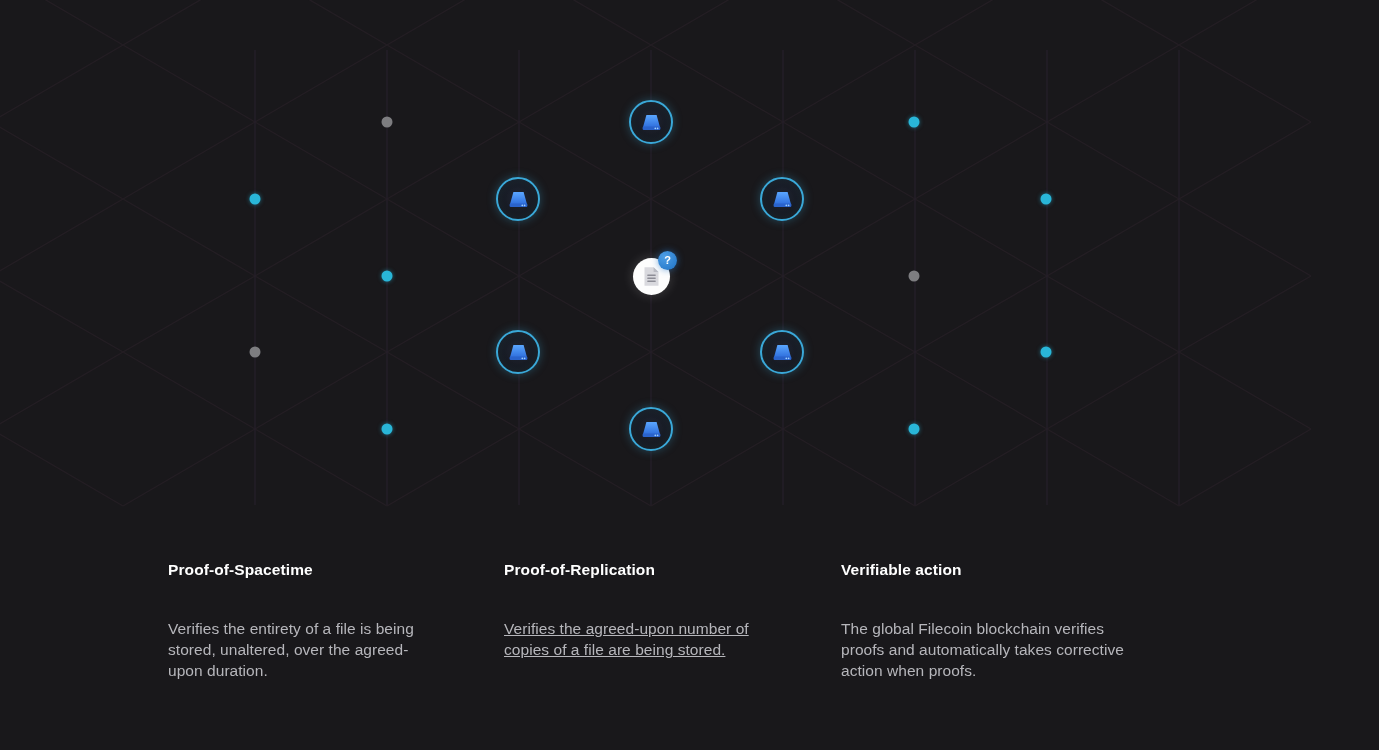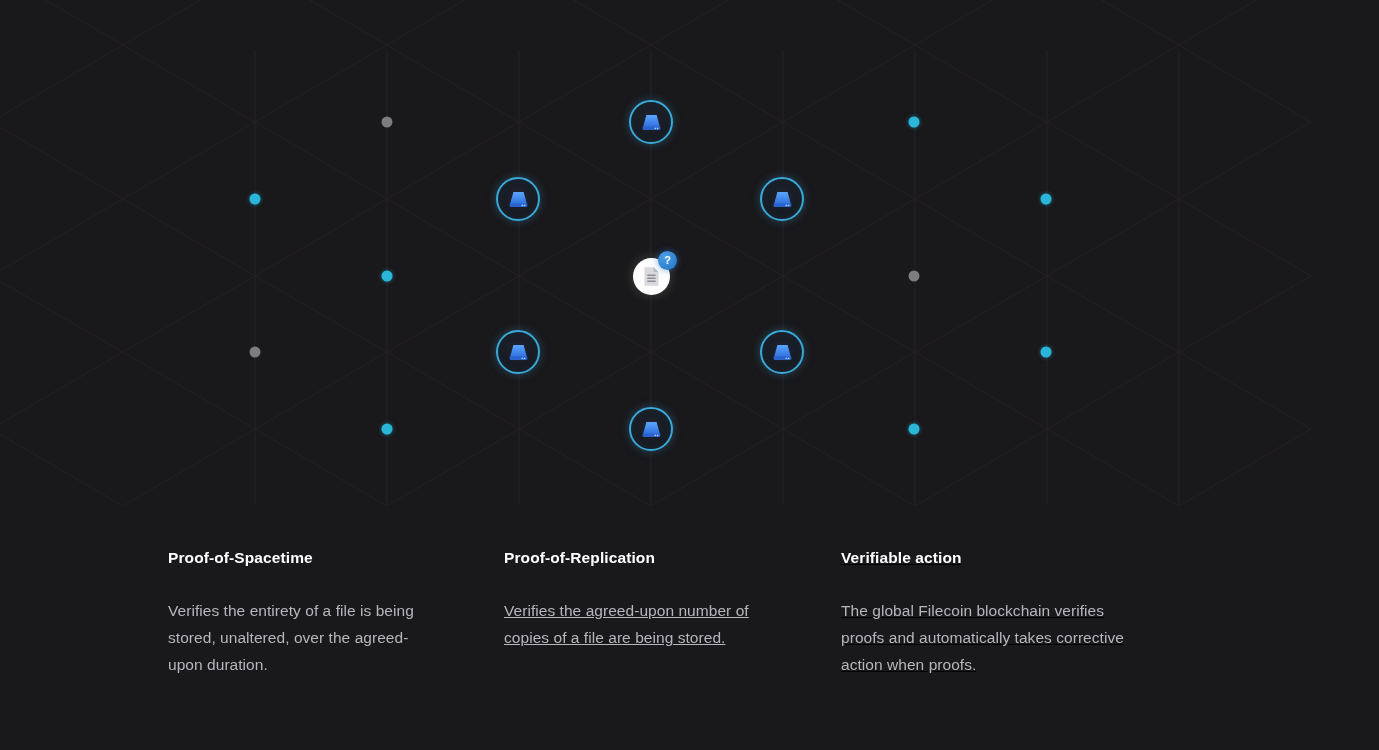--- a/index.html
+++ b/index.html
@@ -35,29 +35,29 @@
               display:flex;align-items:center;justify-content:center;
               box-shadow:0 0 12px rgba(255,255,255,.18);}
   .badge{position:absolute;right:-6px;top:-5px;
          width:19px;height:19px;border-radius:50%;
          background:radial-gradient(circle at 35% 30%,#4d9ee6 0%,#1f72c4 100%);
          color:#fff;font-size:11px;line-height:19px;text-align:center;
          font-weight:700;font-family:"Liberation Sans",sans-serif;
          box-shadow:0 0 7px rgba(40,120,200,.6);}
 
   
-  .cols{position:absolute;left:0;top:548px;width:1103px;height:190px;}
+  .cols{position:absolute;left:0;top:560px;width:1103px;height:190px;}
   .col{position:absolute;top:0;width:300px;}
   .col-0{left:168px;}
   .col-1{left:504px;}
-  .col-2{left:841px;text-decoration:underline;}
+  .col-2{left:841px;}
   .col h3{margin:0;font-size:15.5px;font-weight:700;color:#ffffff;
           letter-spacing:.1px;line-height:20px;}
-  .col p{margin:29px 0 0 0;font-size:15.5px;font-weight:400;color:#b6b6bb;
-         line-height:27px;letter-spacing:.05px;}
+  .col p{margin:38px 0 0 0;font-size:15.5px;font-weight:400;color:#b6b6bb;
+         line-height:21px;letter-spacing:.05px;}
   .col-0 p{width:272px;}
   .col-1 p{width:282px;text-decoration:underline;}
   .col-2 p{width:292px;}
 </style>
 </head>
 <body>
 
 <div class="stage">
 
   <div id="net">

